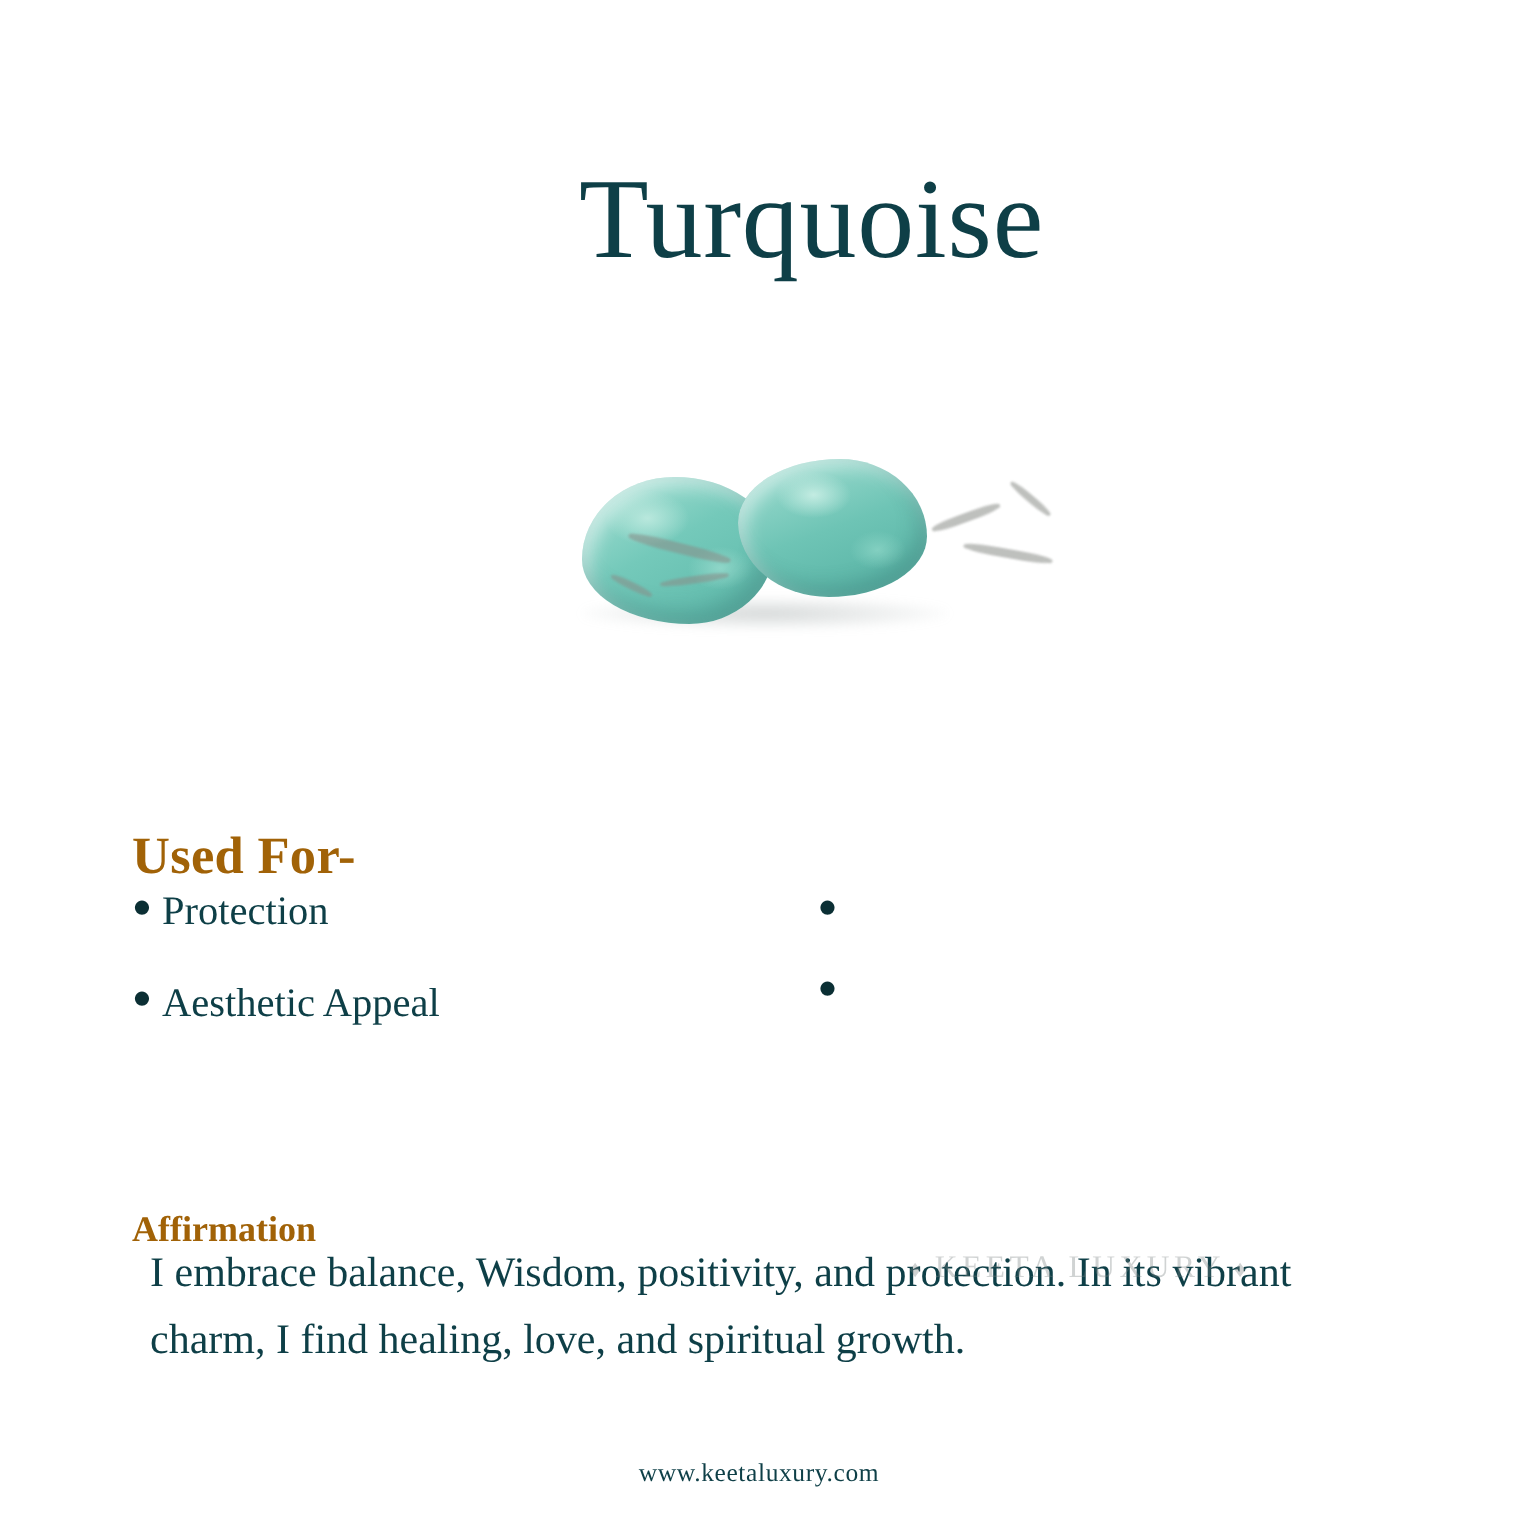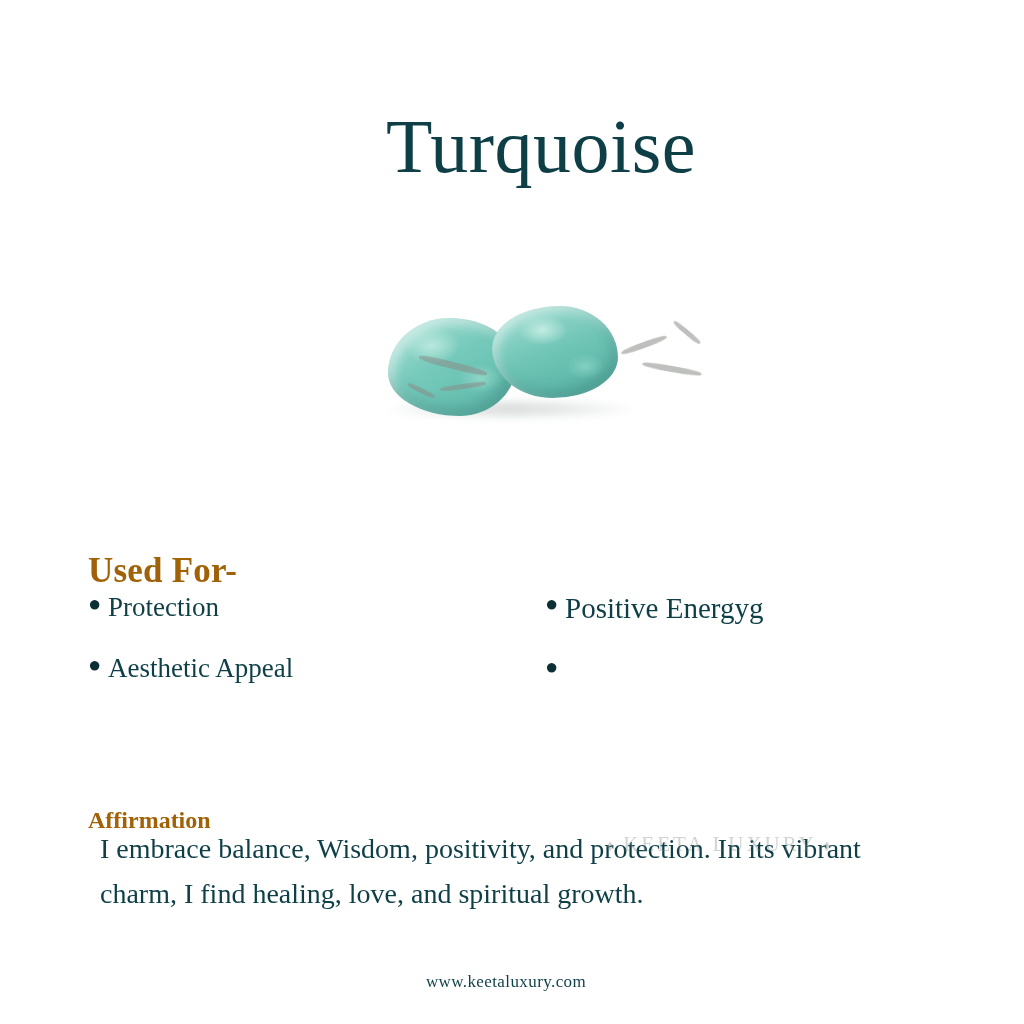--- a/index.html
+++ b/index.html
@@ -211,21 +211,20 @@
         <span class="bul-text">Protection</span>
       </div>
       <div class="bul-item">
         <span class="dot">●</span>
         <span class="bul-text">Aesthetic Appeal</span>
       </div>
     </div>
     <div class="bul-col col-right">
       <div class="bul-item">
         <span class="dot">●</span>
-        <span class="bul-text">Positive Energyg</span>
       </div>
       <div class="bul-item">
         <span class="dot">●</span>
       </div>
     </div>
   </div>
 
   <div class="section-heading affirmation-heading">Affirmation</div>
   <div class="affirmation-body">I embrace balance, Wisdom, positivity, and protection. In its vibrant charm, I find healing, love, and spiritual growth.</div>
 

